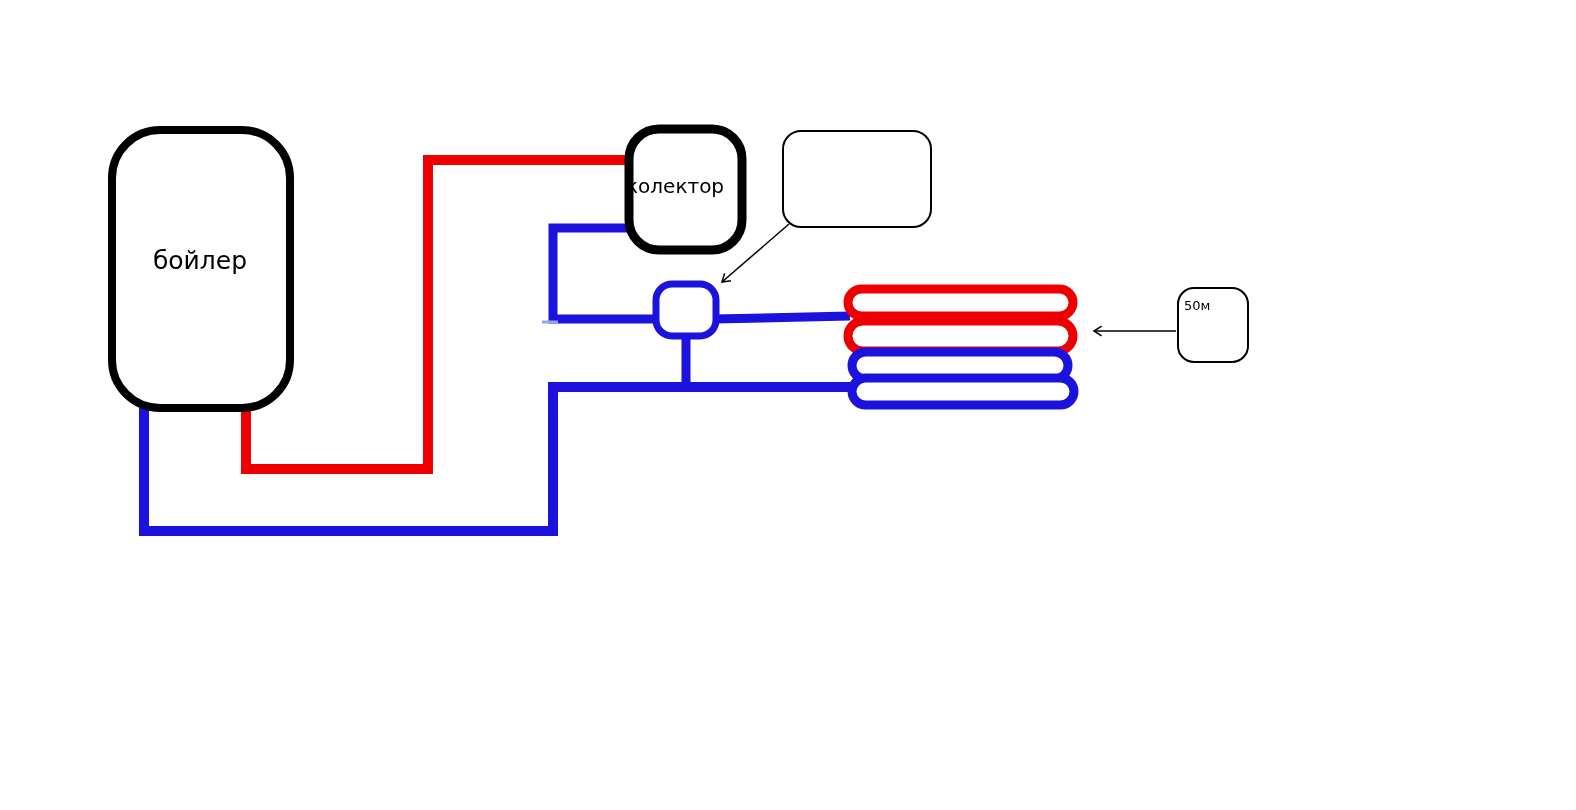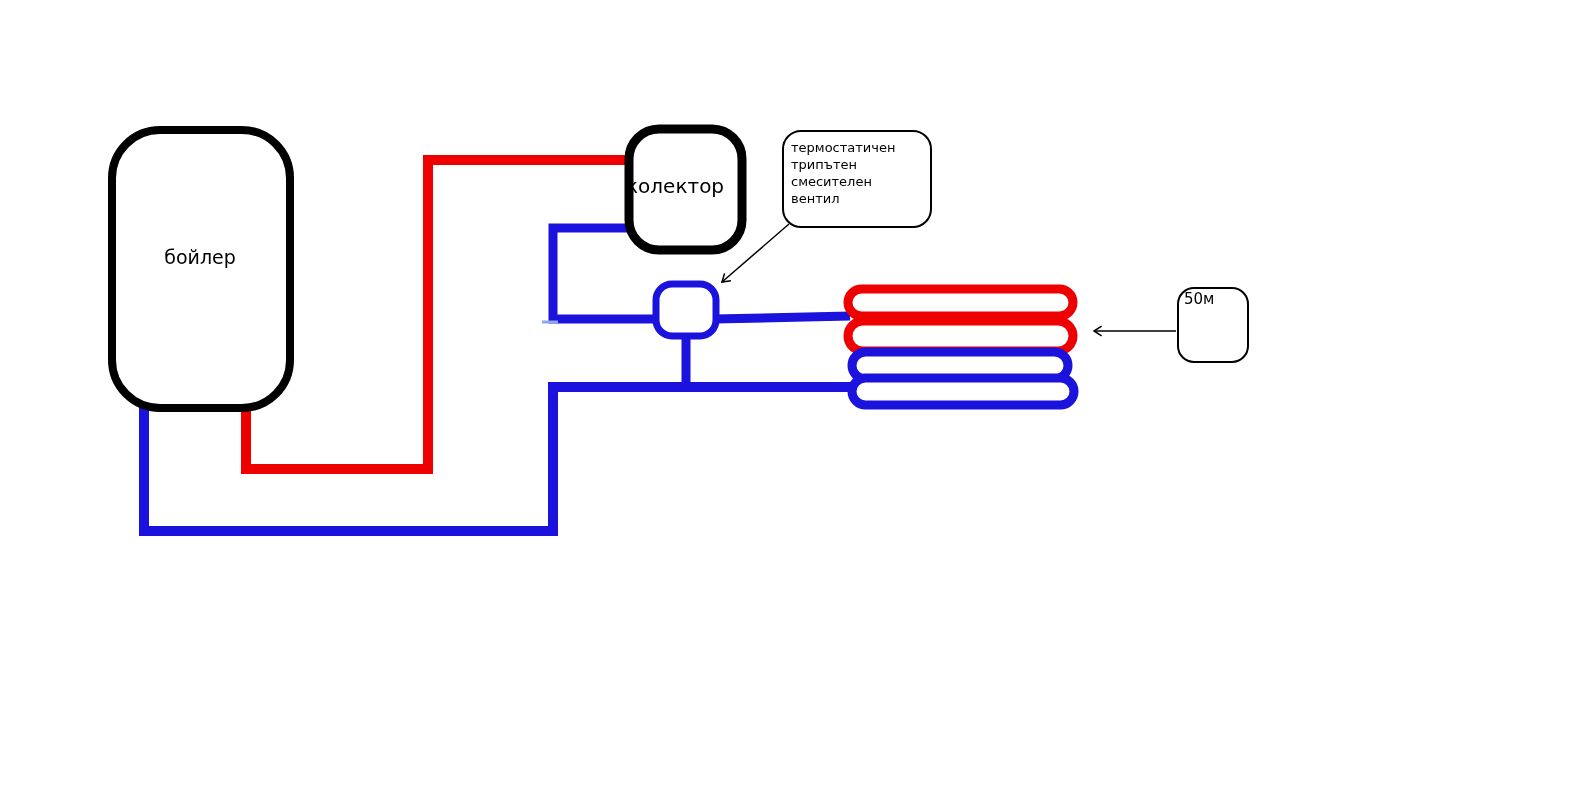--- a/index.html
+++ b/index.html
@@ -28,42 +28,42 @@
   .label{
     position:absolute;
     color:#000;
     pointer-events:none;
   }
   .boiler-label{
     left:120px;
     top:246px;
     width:160px;
     text-align:center;
-    font-size:19px;
+    font-size:25px;
   }
   .collector-label{
     left:626px;
     top:174px;
     width:120px;
     text-align:left;
     font-size:20px;
     white-space:nowrap;
   }
   .bubble-label{
     left:791px;
     top:139px;
     width:135px;
     font-size:13px;
     line-height:17px;
     white-space:pre-line;
   }
   .length-label{
     left:1184px;
-    top:290px;
-    font-size:15px;
+    top:298px;
+    font-size:13px;
   }
   
   .hot{stroke:var(--hot-pipe);fill:none;}
   .cold{stroke:var(--cold-pipe);fill:none;}
   .blk{stroke:var(--outline);}
   .whitefill{fill:#ffffff;}
 </style>
 </head>
 <body>
 
@@ -107,20 +107,16 @@
 
     <rect class="blk" x="1178" y="288" width="70" height="74" rx="16" ry="16" fill="#ffffff" stroke-width="2"></rect>
 
     <line x1="1176" y1="331" x2="1094" y2="331" stroke="#000" stroke-width="1.5" marker-end="url(#open-arrow)"></line>
   </svg>
 
   <div class="label boiler-label">бойлер</div>
 
   <div class="label collector-label">колектор</div>
 
-  <div class="label bubble-label">термостатичен
-трипътен
-смесителен
-вентил</div>
 
   <div class="label length-label">50м</div>
 
 </div>
 
 </body></html>

